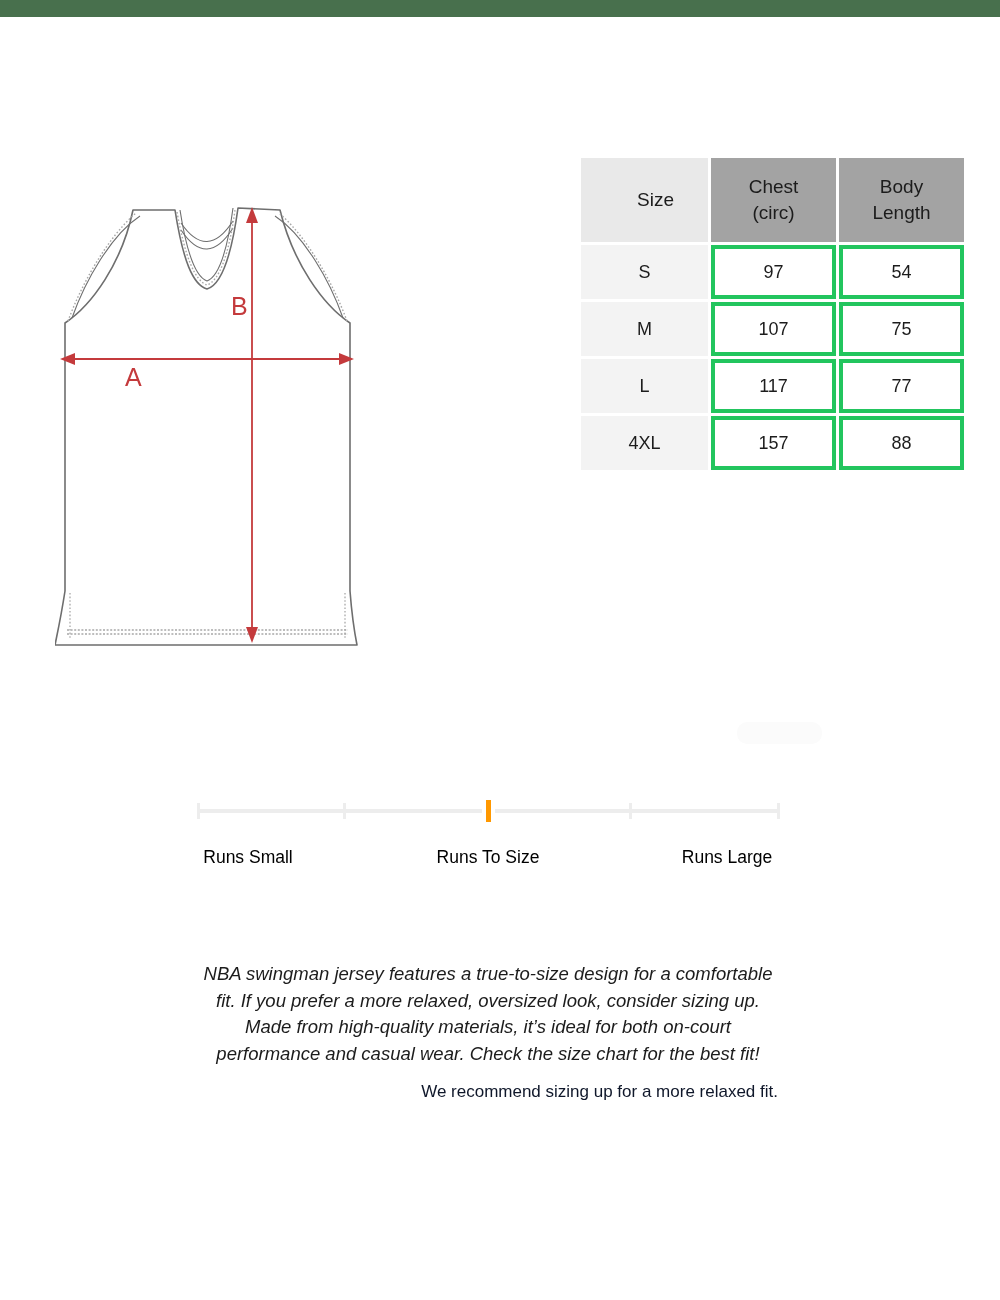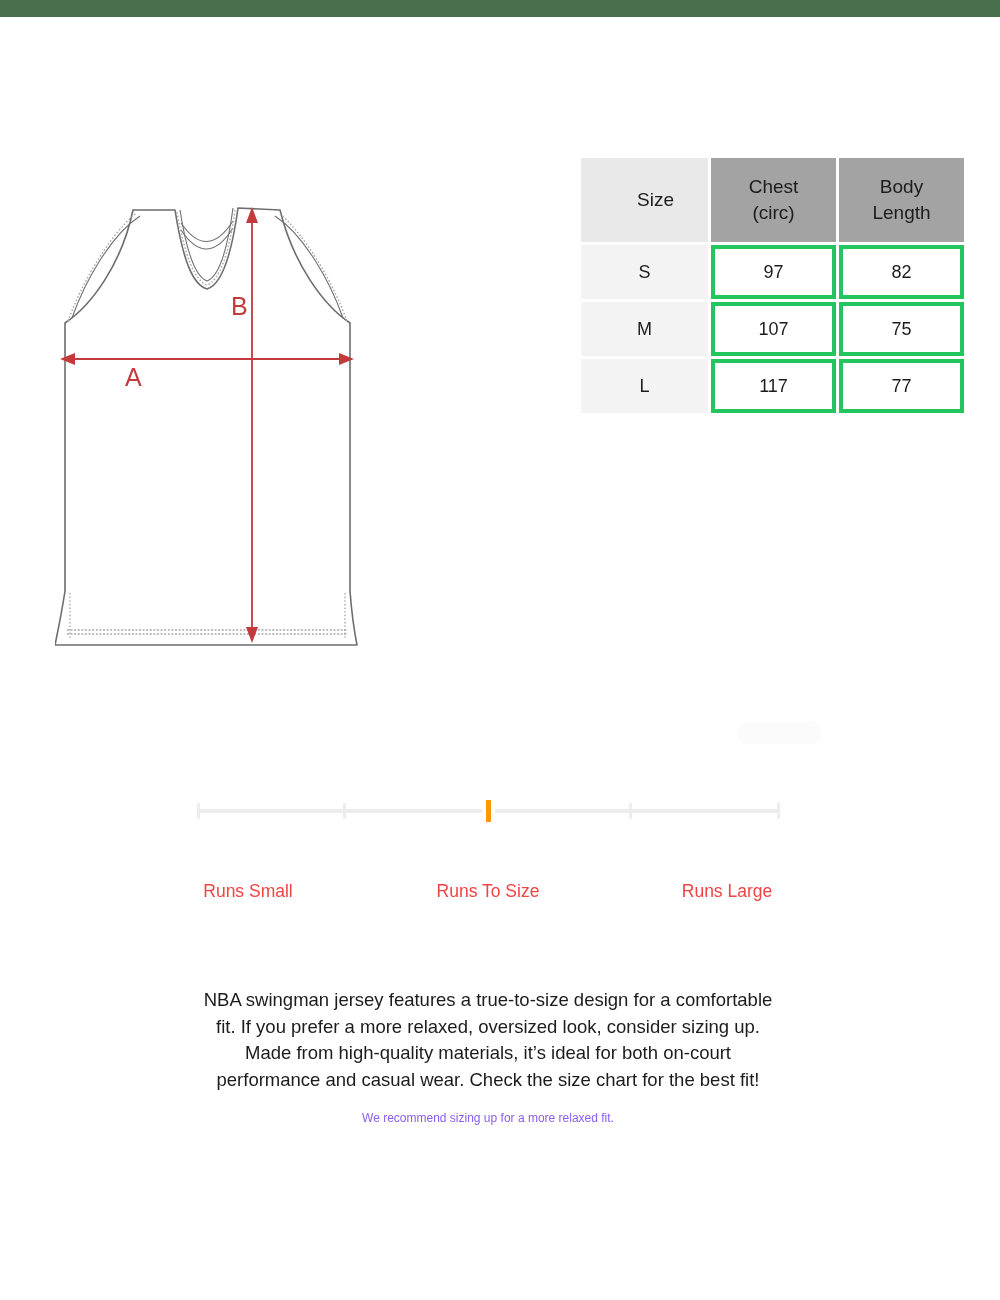--- a/index.html
+++ b/index.html
@@ -93,55 +93,56 @@
     left: 285px; top: 5px;
     width: 13px; height: 22px;
     background: #ff9800;
     border-left: 4px solid #ffffff;
     border-right: 4px solid #ffffff;
   }
   .fit-label {
     position: absolute;
     top: 52px;
     font-size: 17.5px;
-    color: #ef4444;
+    color: #000000;
     white-space: nowrap;
     transform: translateX(-50%);
-    margin-top: 34px;
   }
   .fit-label.l0 { left: 51px; }
   .fit-label.l1 { left: 291px; }
   .fit-label.l2 { left: 530px; }
 
   
   .description {
     position: absolute;
     left: 0; top: 953px;
     width: 976px;
     text-align: center;
   }
   .description h2 {
     font-size: 19px;
     font-weight: 700;
     letter-spacing: 0.3px;
     color: #111111;
   }
   .description .body-text {
-    margin: 34px auto 0;
+    margin: 8px auto 0;
     max-width: 580px;
     font-size: 18.5px;
     line-height: 26.5px;
     color: #1c1c1c;
+    font-style: italic;
   }
   .description .note-text {
     margin: 12px auto 0;
     max-width: 580px;
-    font-size: 12px;
+    font-size: 17px;
     line-height: 26.5px;
-    color: #8b5cf6;
+    color: #0f172a;
+    text-align: right;
   }
 </style>
 </head>
 <body>
 
 <div id="canvas">
 
   <div class="top-bar"></div>
 
   <div class="jersey-wrap">
@@ -188,31 +189,36 @@
         <th>Chest
 (circ)</th>
         <th>Body
 Length</th>
       </tr>
     </thead>
     <tbody>
       <tr>
         <td class="cell-size">S</td>
         <td class="cell-val">97</td>
-        <td class="cell-val">82</td>
+        <td class="cell-val">54</td>
       </tr>
       <tr>
         <td class="cell-size">M</td>
         <td class="cell-val">107</td>
         <td class="cell-val">75</td>
       </tr>
       <tr>
         <td class="cell-size">L</td>
         <td class="cell-val">117</td>
         <td class="cell-val">77</td>
+      </tr>
+      <tr>
+        <td class="cell-size">4XL</td>
+        <td class="cell-val">157</td>
+        <td class="cell-val">88</td>
       </tr>
     </tbody>
   </table>
 
   <div class="faded-artifact"></div>
 
   <div class="fit-scale">
     <div class="fit-track"></div>
     <div class="fit-tick t0"></div>
     <div class="fit-tick t1"></div>

